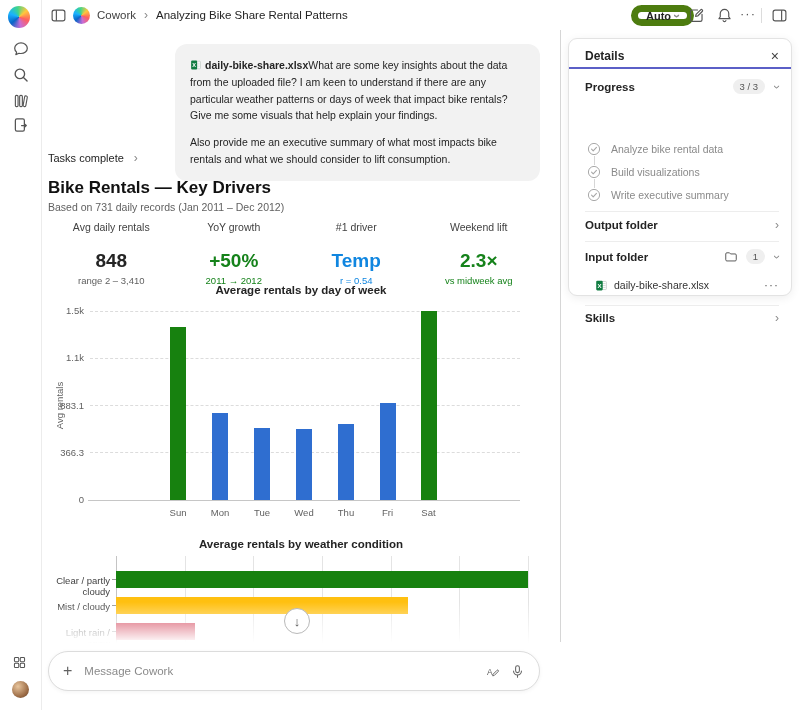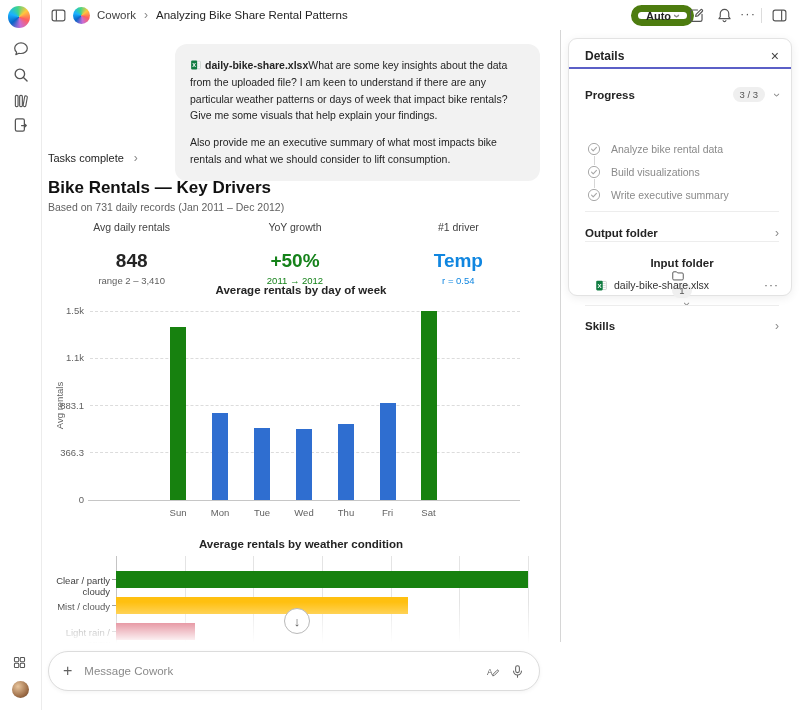--- a/index.html
+++ b/index.html
@@ -83,21 +83,21 @@
 
   .vdivider{position:absolute;left:560px;top:30px;height:612px;border-left:1px solid #d6d6d6;}
 
   
   .card{position:absolute;left:568px;top:38px;width:224px;height:258px;background:#fff;border:1px solid #e3e3e3;
     border-radius:9px;box-shadow:0 2px 10px rgba(0,0,0,0.07);}
   .card-hdr{position:absolute;left:16px;right:12px;top:9px;display:flex;align-items:center;justify-content:space-between;}
   .card-title{font-size:12px;font-weight:bold;}
   .close-x{font-size:14px;color:#424242;cursor:pointer;}
   .prog-line{position:absolute;left:0;right:0;top:28px;height:2px;background:#5b5fc7;}
-  .sec-row{position:absolute;left:16px;right:12px;display:flex;align-items:center;cursor:pointer;margin-top:8px;}
+  .sec-row{position:absolute;left:16px;right:12px;display:flex;align-items:center;cursor:pointer;}
   .sec-label{font-size:11.5px;font-weight:bold;flex:1;}
   .pill{background:#efefef;border-radius:9px;font-size:9.5px;color:#555;padding:2px 7px;}
   #progress-list{position:absolute;left:18px;top:98px;}
   .check-row{position:relative;display:flex;align-items:center;gap:10px;height:23px;}
   .check-row:not(:last-child)::after{content:'';position:absolute;left:6.5px;top:19px;height:9px;
     border-left:1px solid #d6d6d6;}
   .cktxt{font-size:10.5px;color:#8a8a8a;}
   .hr{position:absolute;left:16px;right:12px;border-top:1px solid #ededed;}
   .file-row{position:absolute;left:26px;right:12px;display:flex;align-items:center;gap:6px;cursor:pointer;}
   .file-name{font-size:10.5px;color:#333;flex:1;}
@@ -213,20 +213,25 @@
       </div>
       <div class="metric">
         <div class="m-label">YoY growth</div>
         <div class="m-value" style="color: rgb(21, 130, 26);">+50%</div>
         <div class="m-sub" style="color: rgb(21, 130, 26);">2011 → 2012</div>
       </div>
       <div class="metric">
         <div class="m-label">#1 driver</div>
         <div class="m-value" style="color: rgb(16, 134, 224);">Temp</div>
         <div class="m-sub" style="color: rgb(16, 134, 224);">r = 0.54</div>
+      </div>
+      <div class="metric">
+        <div class="m-label">Weekend lift</div>
+        <div class="m-value" style="color: rgb(21, 130, 26);">2.3×</div>
+        <div class="m-sub" style="color: rgb(21, 130, 26);">vs midweek avg</div>
       </div>
     </div>
 
   <div id="chart1">
     <div class="c-title">Average rentals by day of week</div>
     <div class="ylab">Avg rentals</div>
     <div id="c1-plot">
       <div class="c1-axis"></div>
     <div class="ytick" style="top: 183px;">0</div>
         <div class="gridh" style="top: 141.244px;"></div>
@@ -339,21 +344,21 @@
         </div>
       </div>
 
     <div class="hr" style="top:172px;"></div>
     <div class="sec-row" style="top:180px;">
       <span class="sec-label">Output folder</span>
       <span class="chev">›</span>
     </div>
 
     <div class="hr" style="top:202px;"></div>
-    <div class="sec-row" style="top:210px;flex-direction:column;">
+    <div class="sec-row" style="top:210px;">
       <span class="sec-label">Input folder</span>
       <span style="margin-right:8px;">
         <svg viewBox="0 0 16 16" width="14" height="14">
             <path d="M2 4.5A1.3 1.3 0 0 1 3.3 3.2h3l1.2 1.3h5.2A1.3 1.3 0 0 1 14 5.8v5.4a1.3 1.3 0 0 1-1.3 1.3H3.3A1.3 1.3 0 0 1 2 11.2z" fill="none" stroke="#555" stroke-width="1.1" stroke-linejoin="round"></path>
           </svg>
       </span>
       <span class="pill">1</span>
       <span class="chev down" style="margin-left:10px;">›</span>
     </div>
 

